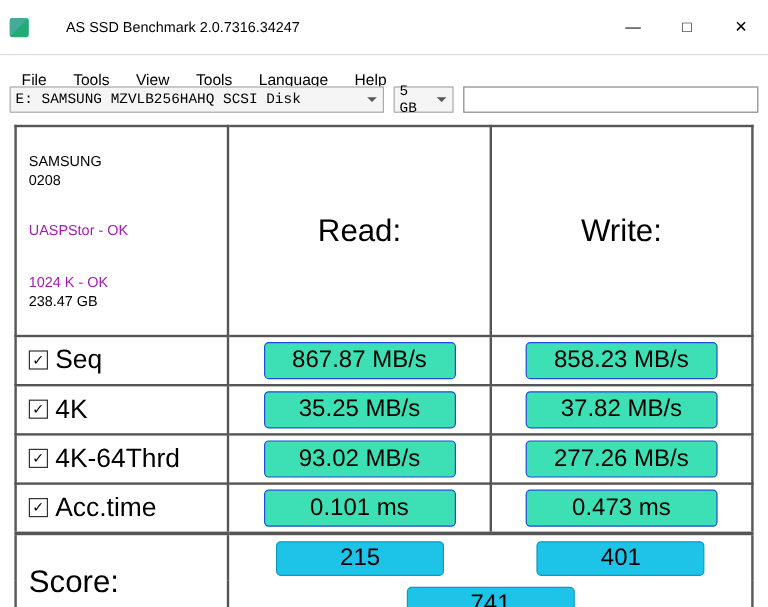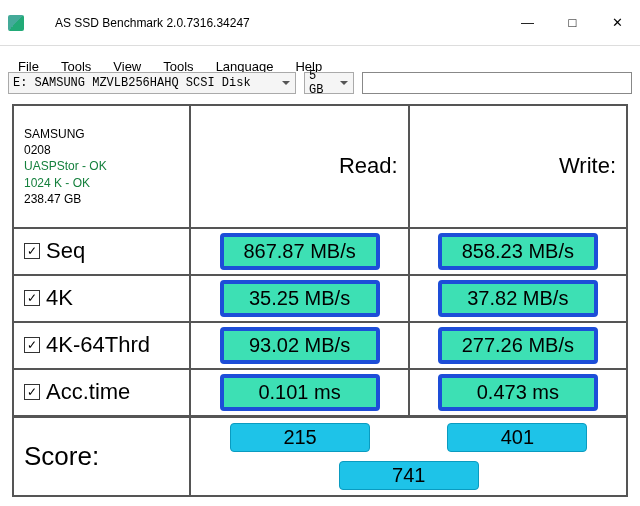--- a/index.html
+++ b/index.html
@@ -10,40 +10,40 @@
   .titlebar-text { font-size: 12px; flex: 1; }
   .winbtns { display: flex; }
   .winbtn { width: 45px; height: 30px; display: flex; align-items: center; justify-content: center; font-size: 13px; font-family: "Segoe MDL2 Assets", Arial; }
   
   .menubar { height: 22px; display: flex; align-items: center; padding: 0 8px; font-size: 13px; gap: 2px; }
   .menuitem { padding: 2px 10px; margin-top: 19px; }
   
   .toolbar { height: 30px; display: flex; align-items: center; padding: 4px 8px; gap: 8px; }
   .dropdown { border: 1px solid #aaa; background: #f5f5f5; font-size: 12px; font-family: "Courier New", monospace; height: 22px; padding: 1px 18px 1px 4px; position: relative; display: flex; align-items: center; }
   .dropdown::after { content: ""; position: absolute; right: 5px; top: 50%; margin-top: -2px; border: 4px solid transparent; border-top-color: #555; }
-  .dd-disk { width: 288px; white-space: nowrap; overflow: hidden; text-align: right; }
+  .dd-disk { width: 312px; white-space: nowrap; overflow: hidden; text-align: right; }
   .dd-size { width: 50px; }
   .textbox { flex: 1; height: 22px; border: 1px solid #888; background: #fff; }
   
   .content { padding: 6px 12px 8px 12px; }
   .bench { border: 2px solid #555; width: 100%; border-collapse: collapse; }
   .bench td { border: 2px solid #555; padding: 4px 10px; vertical-align: middle; }
   .bench tr { height: 40px; }
   
   .info-cell { font-size: 12px; line-height: 1.35; padding: 20px 10px !important; height: 105px; }
   .info-line { display:block; }
-  .green-text { color: #15803d; }
+  .green-text { color: #a21caf; margin-top: 26px; }
   
-  .header-cell { font-size: 22px; font-weight: 400; text-align: right; }
+  .header-cell { font-size: 26px; font-weight: 400; text-align: center; }
   
   .label-cell { font-size: 22px; display: flex; align-items: center; gap: 6px; }
   .checked { width: 16px; height: 16px; border: 1.5px solid #333; display: inline-flex; align-items: center; justify-content: center; font-size: 12px; line-height: 1; }
   
   .val-cell { text-align: center; }
-  .pill { display: inline-block; background: #3de0b4; border: 4px solid #1d4ed8; border-radius: 4px; padding: 3px 18px; font-size: 20px; min-width: 160px; }
+  .pill { display: inline-block; background: #3de0b4; border: 1px solid #1d4ed8; border-radius: 4px; padding: 3px 18px; font-size: 20px; min-width: 160px; }
   
   .score-label { font-size: 26px; padding-left: 10px; }
   .score-row td { border-top: 3px solid #555; }
   .bluepill { display: inline-block; background: #1ec3e8; border: 1px solid #0a9bc0; border-radius: 4px; padding: 2px 30px; font-size: 20px; min-width: 140px; text-align: center; }
   .center { text-align: center; }
   
   .dotline { height: 6px; background-image: radial-gradient(circle, #888 1px, transparent 1px); background-size: 5px 5px; background-position: center; margin: 2px 12px 0 12px; }
   .greenbar { height: 8px; background: #1cdc1c; margin: 2px 12px 0 12px; }
 </style>
 </head>

